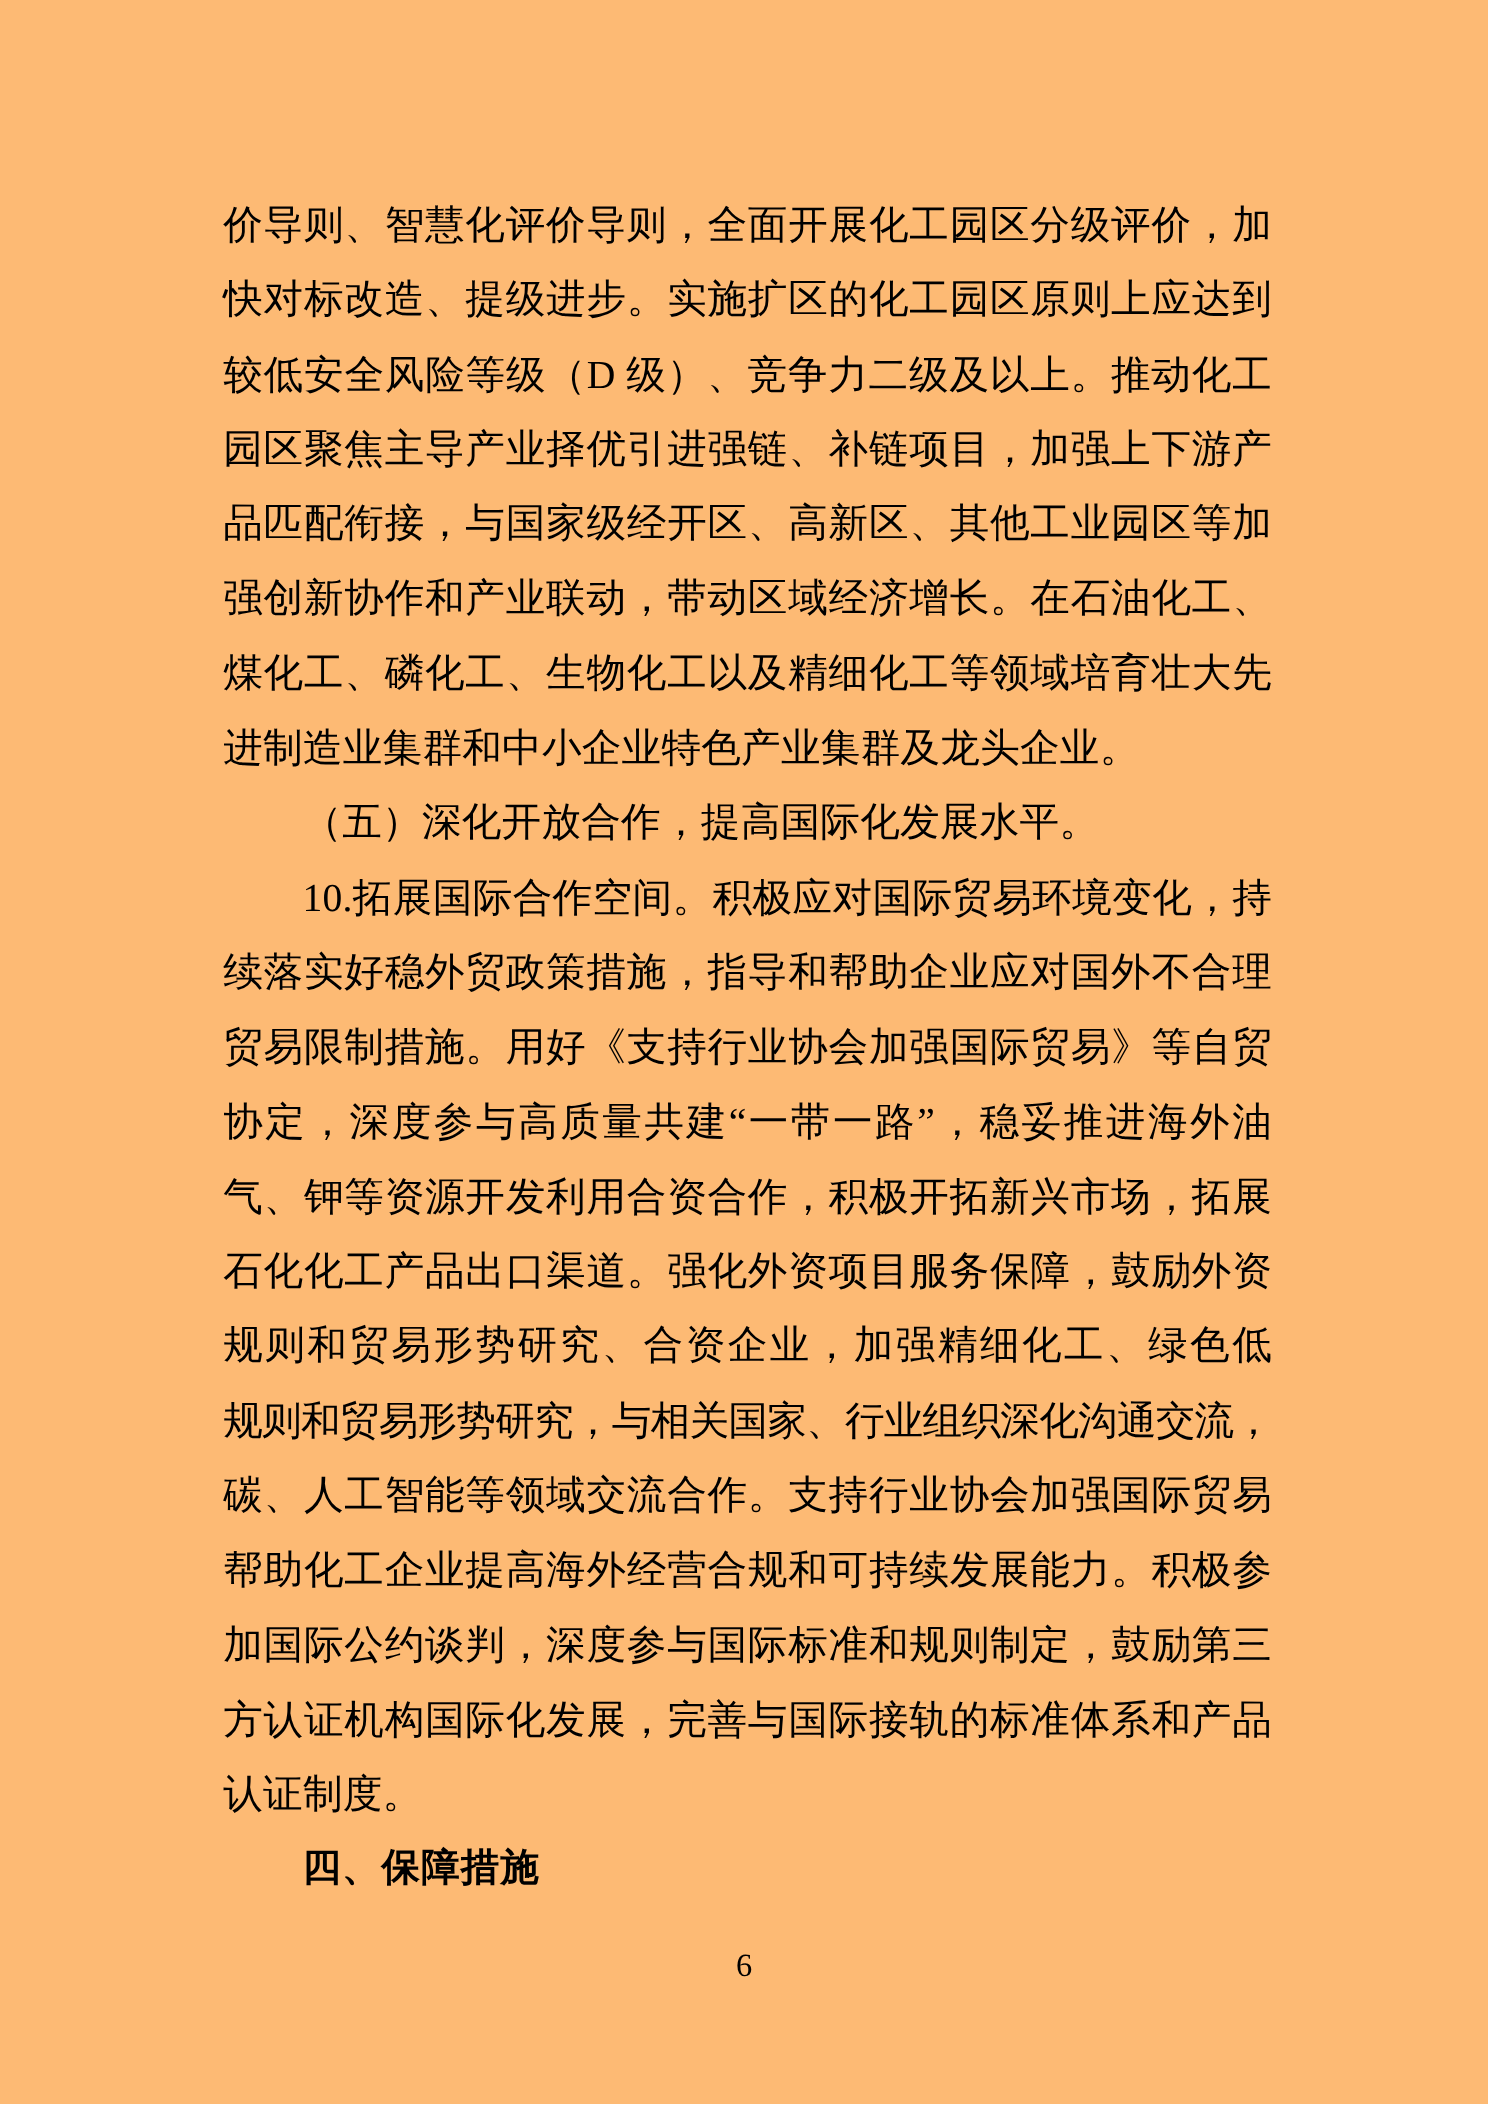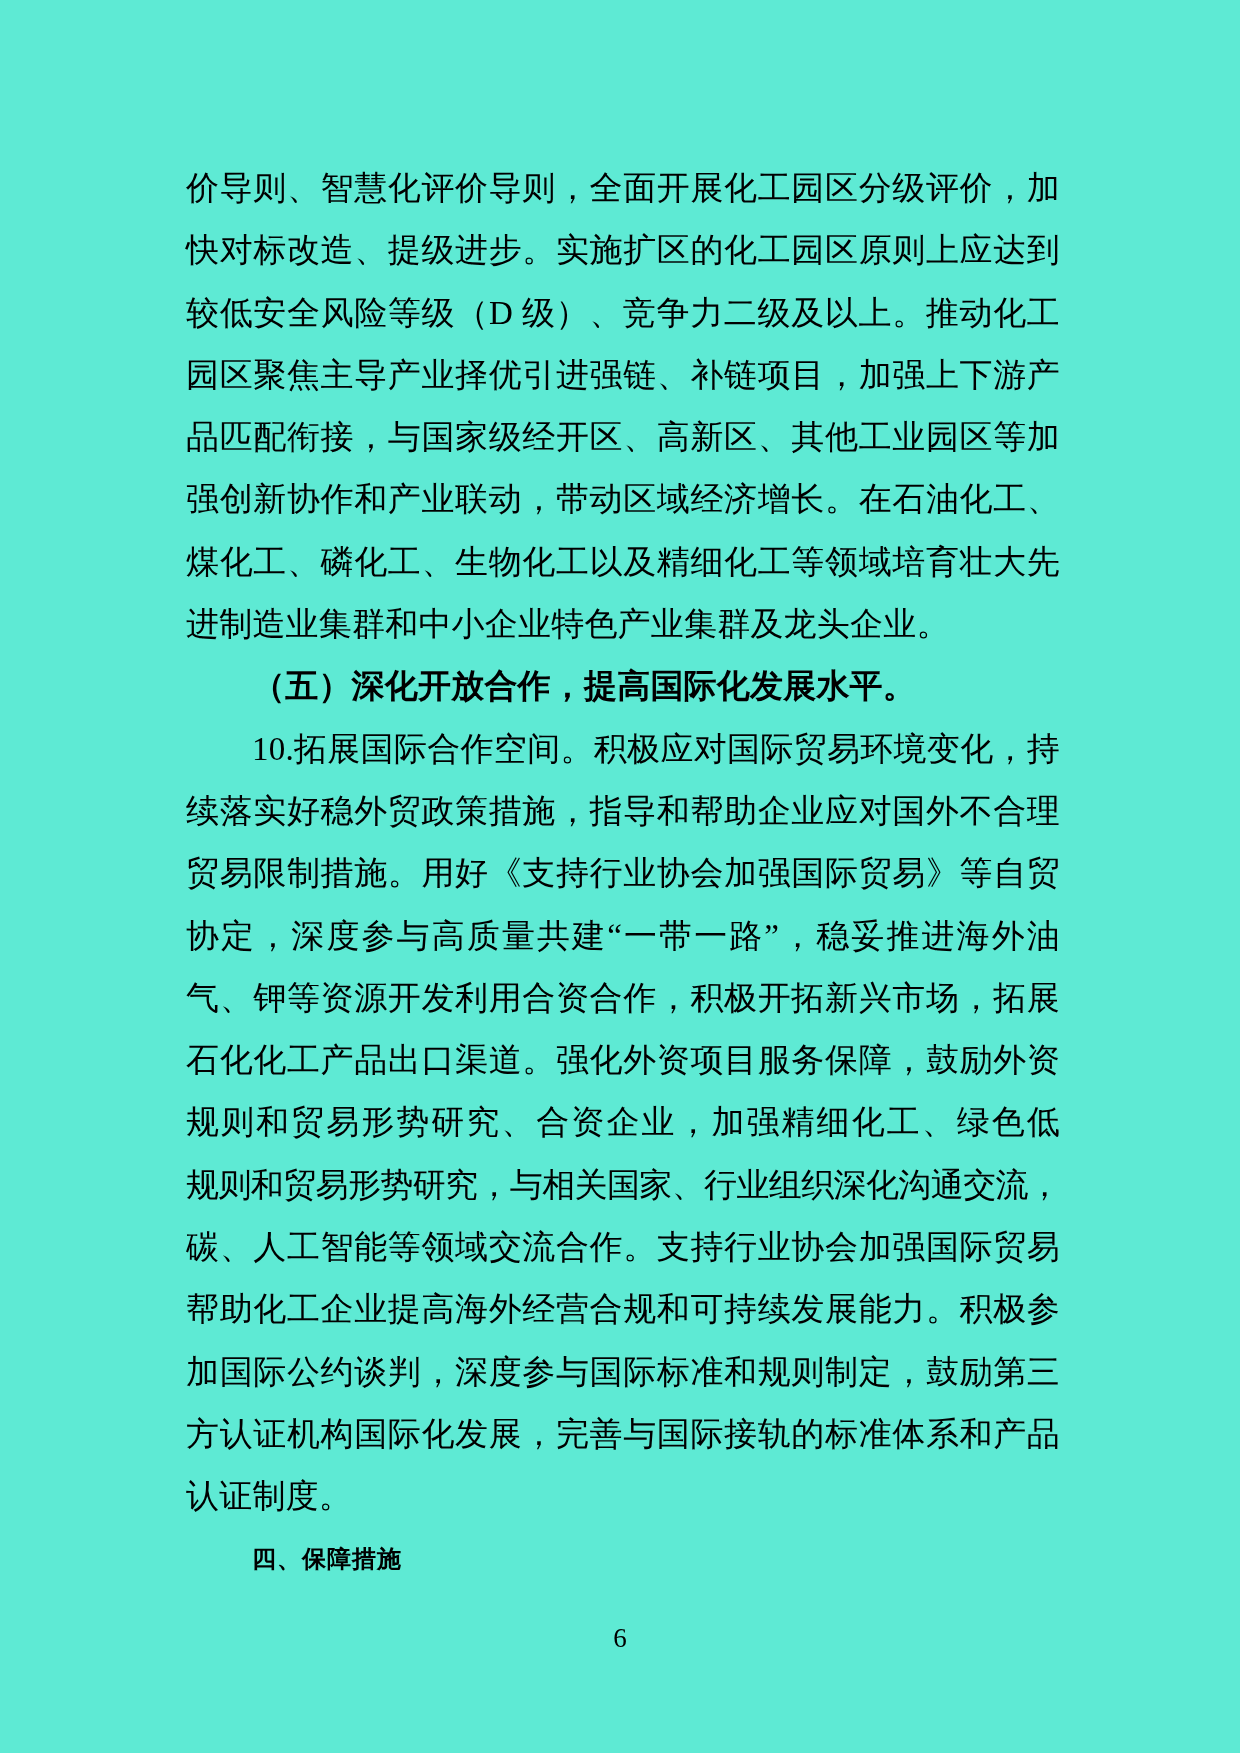--- a/index.html
+++ b/index.html
@@ -4,21 +4,21 @@
 <style>
   html, body {
     margin: 0;
     padding: 0;
     background: #ffffff;
   }
   .page {
     position: relative;
     width: 1240px;
     height: 1753px;
-    background: #5eead4;
+    background: #fdba74;
     color: #000000;
     font-family: "Liberation Serif", "DejaVu Serif", serif;
     overflow: hidden;
   }
   .text-block {
     position: absolute;
     left: 186px;
     top: 157px;
     width: 874px;
   }
@@ -34,29 +34,29 @@
     text-align: justify;
     text-align-last: justify;
   }
   .indent2 {
     text-indent: 66px;
   }
   .tight {
     letter-spacing: -0.9px;
   }
   .h5 {
-    font-weight: bold;
+    font-weight: normal;
   }
   .lead-bold {
     font-weight: normal;
   }
   .h4 {
-    font-family: Liberation Serif, serif;
+    font-family: Liberation Mono, monospace;
     font-weight: bold;
-    font-size: 24px;
+    font-size: 32px;
     letter-spacing: 1px;
   }
   .page-number {
     position: absolute;
     top: 1618px;
     left: 0;
     width: 100%;
     text-align: center;
     font-size: 27px;
     line-height: 40px;

